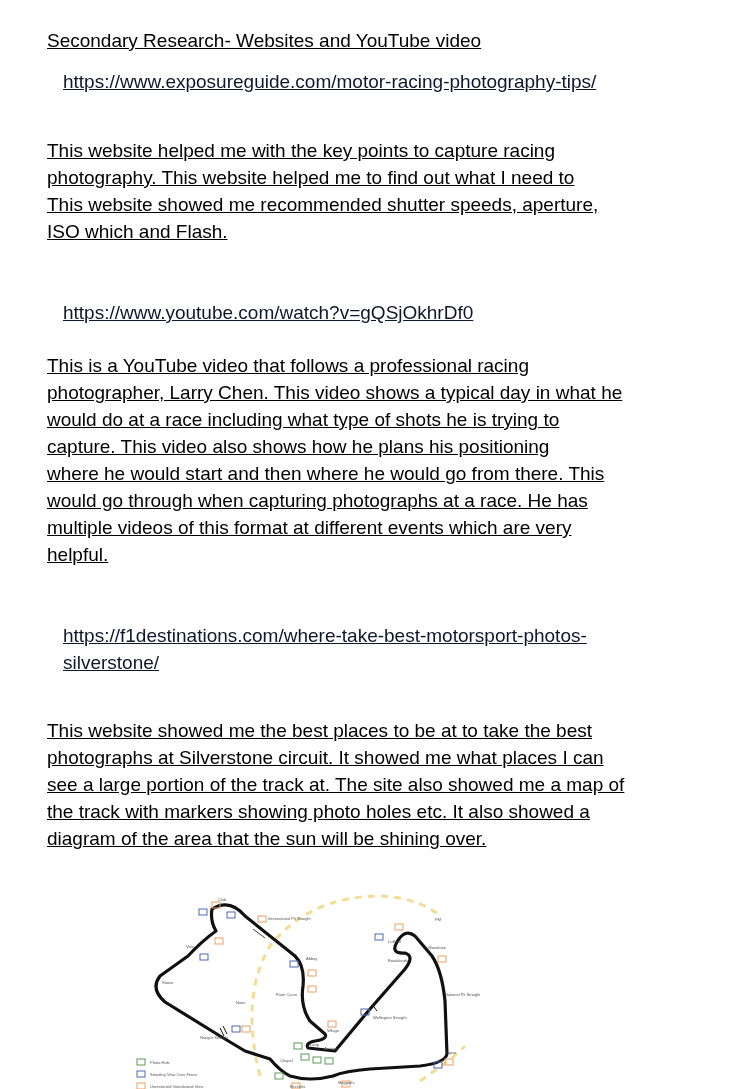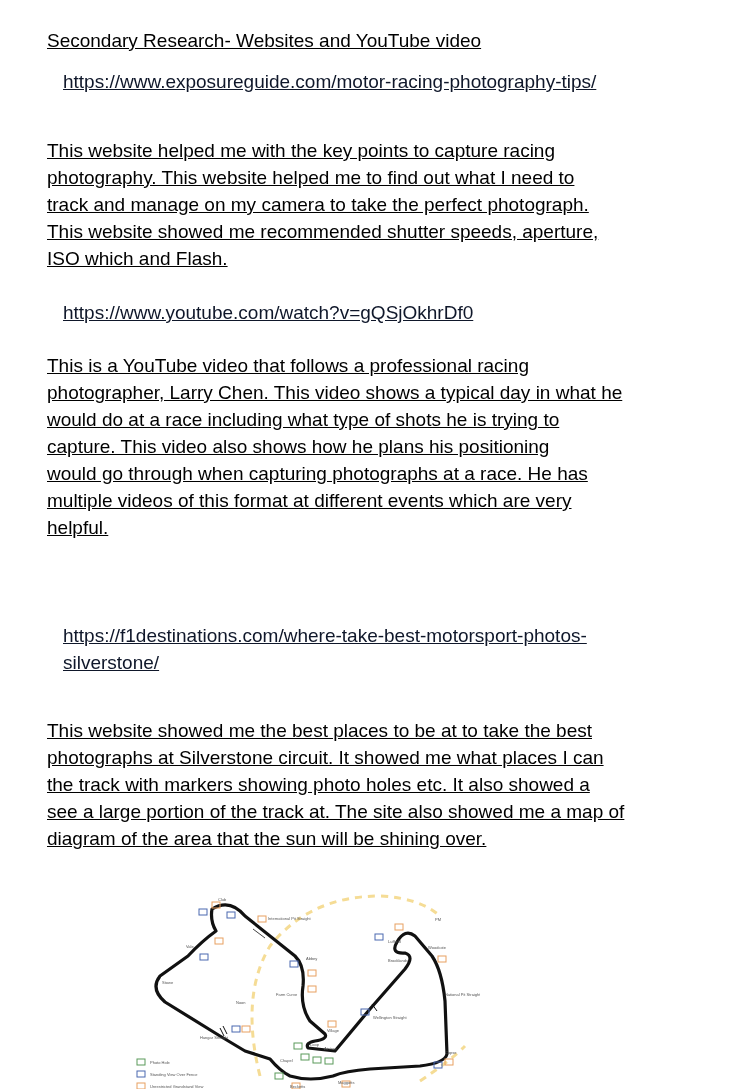--- a/index.html
+++ b/index.html
@@ -19,43 +19,43 @@
 </head>
 <body>
 
 <div class="page">
   <div class="title">Secondary Research- Websites and YouTube video</div>
 
   <a class="link" style="top:71px">https://www.exposureguide.com/motor-racing-photography-tips/</a>
   <div class="para" style="top:137px">
     <span class="ln">This website helped me with the key points to capture racing</span>
     <span class="ln">photography. This website helped me to find out what I need to</span>
-    <span class="ln">track and manage on my camera to take the perfect photograph.</span>
     <span class="ln">This website showed me recommended shutter speeds, aperture,</span>
     <span class="ln">ISO which and Flash.</span>
   </div>
 
   <a class="link" style="top:302px">https://www.youtube.com/watch?v=gQSjOkhrDf0</a>
   <div class="para" style="top:352px">
     <span class="ln">This is a YouTube video that follows a professional racing</span>
     <span class="ln">photographer, Larry Chen. This video shows a typical day in what he</span>
     <span class="ln">would do at a race including what type of shots he is trying to</span>
     <span class="ln">capture. This video also shows how he plans his positioning</span>
+    <span class="ln">where he would start and then where he would go from there. This</span>
     <span class="ln">would go through when capturing photographs at a race. He has</span>
     <span class="ln">multiple videos of this format at different events which are very</span>
     <span class="ln">helpful.</span>
   </div>
 
   <a class="link" style="top:625px">https://f1destinations.com/where-take-best-motorsport-photos-</a>
   <a class="link" style="top:652px">silverstone/</a>
   <div class="para" style="top:717px">
     <span class="ln">This website showed me the best places to be at to take the best</span>
     <span class="ln">photographs at Silverstone circuit. It showed me what places I can</span>
+    <span class="ln">see a large portion of the track at. The site also showed me a map of</span>
     <span class="ln">the track with markers showing photo holes etc. It also showed a</span>
-    <span class="ln">see a large portion of the track at. The site also showed me a map of</span>
     <span class="ln">diagram of the area that the sun will be shining over.</span>
   </div>
 </div>
 
 <div class="map">
   <svg width="360" height="213" viewBox="0 0 360 213">
 
     <path d="M140 200 Q 120 120 150 70 Q 190 20 260 20 Q 300 22 320 40" fill="none" stroke="#f5dc95" stroke-width="3" stroke-dasharray="7,6"></path>
     <path d="M300 205 Q 330 185 345 170" fill="none" stroke="#f5dc95" stroke-width="3" stroke-dasharray="7,6"></path>
     <text x="315" y="45" class="maplabel" fill="#e8b060">PM</text>

